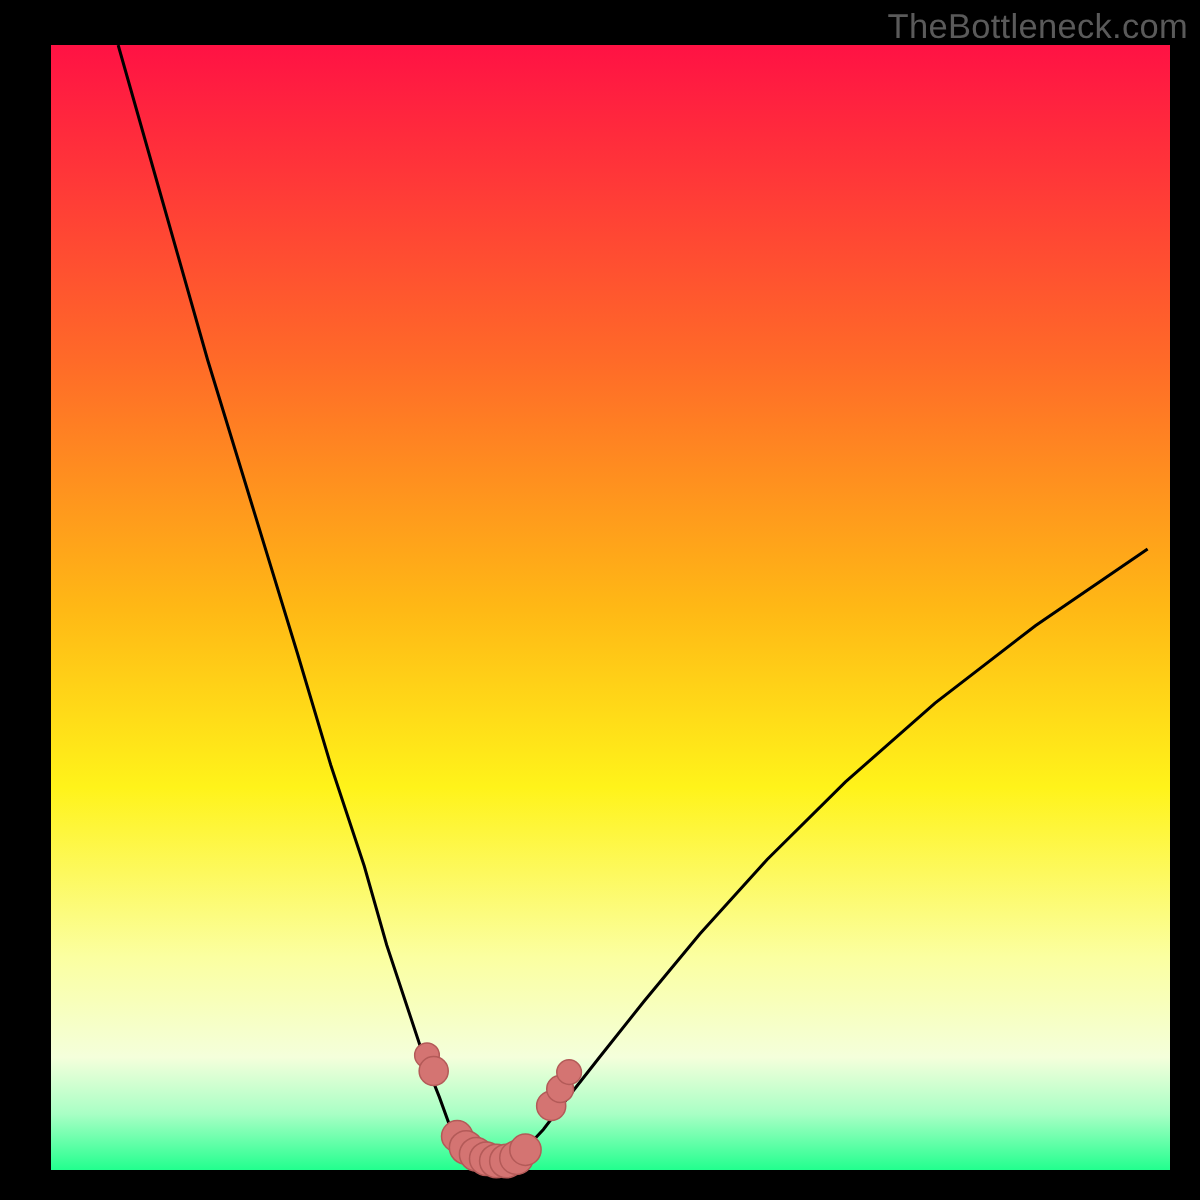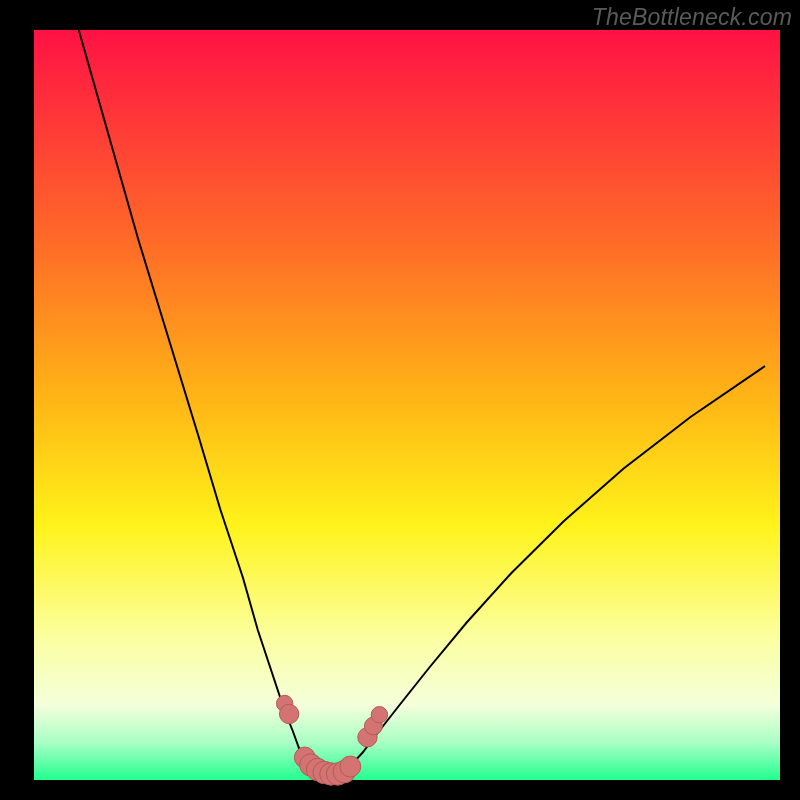--- a/index.html
+++ b/index.html
@@ -9,21 +9,20 @@
     height: 800px;
     overflow: hidden;
     background: #000;
     font-family: Arial, Helvetica, sans-serif;
   }
   .stage {
     position: relative;
     width: 800px;
     height: 800px;
     background: #000;
-    font-style: italic;
   }
   .watermark {
     position: absolute;
     top: 4px;
     right: 8px;
     font-size: 23px;
     font-weight: 500;
     color: #5a5a5a;
     letter-spacing: 0.2px;
     z-index: 5;

